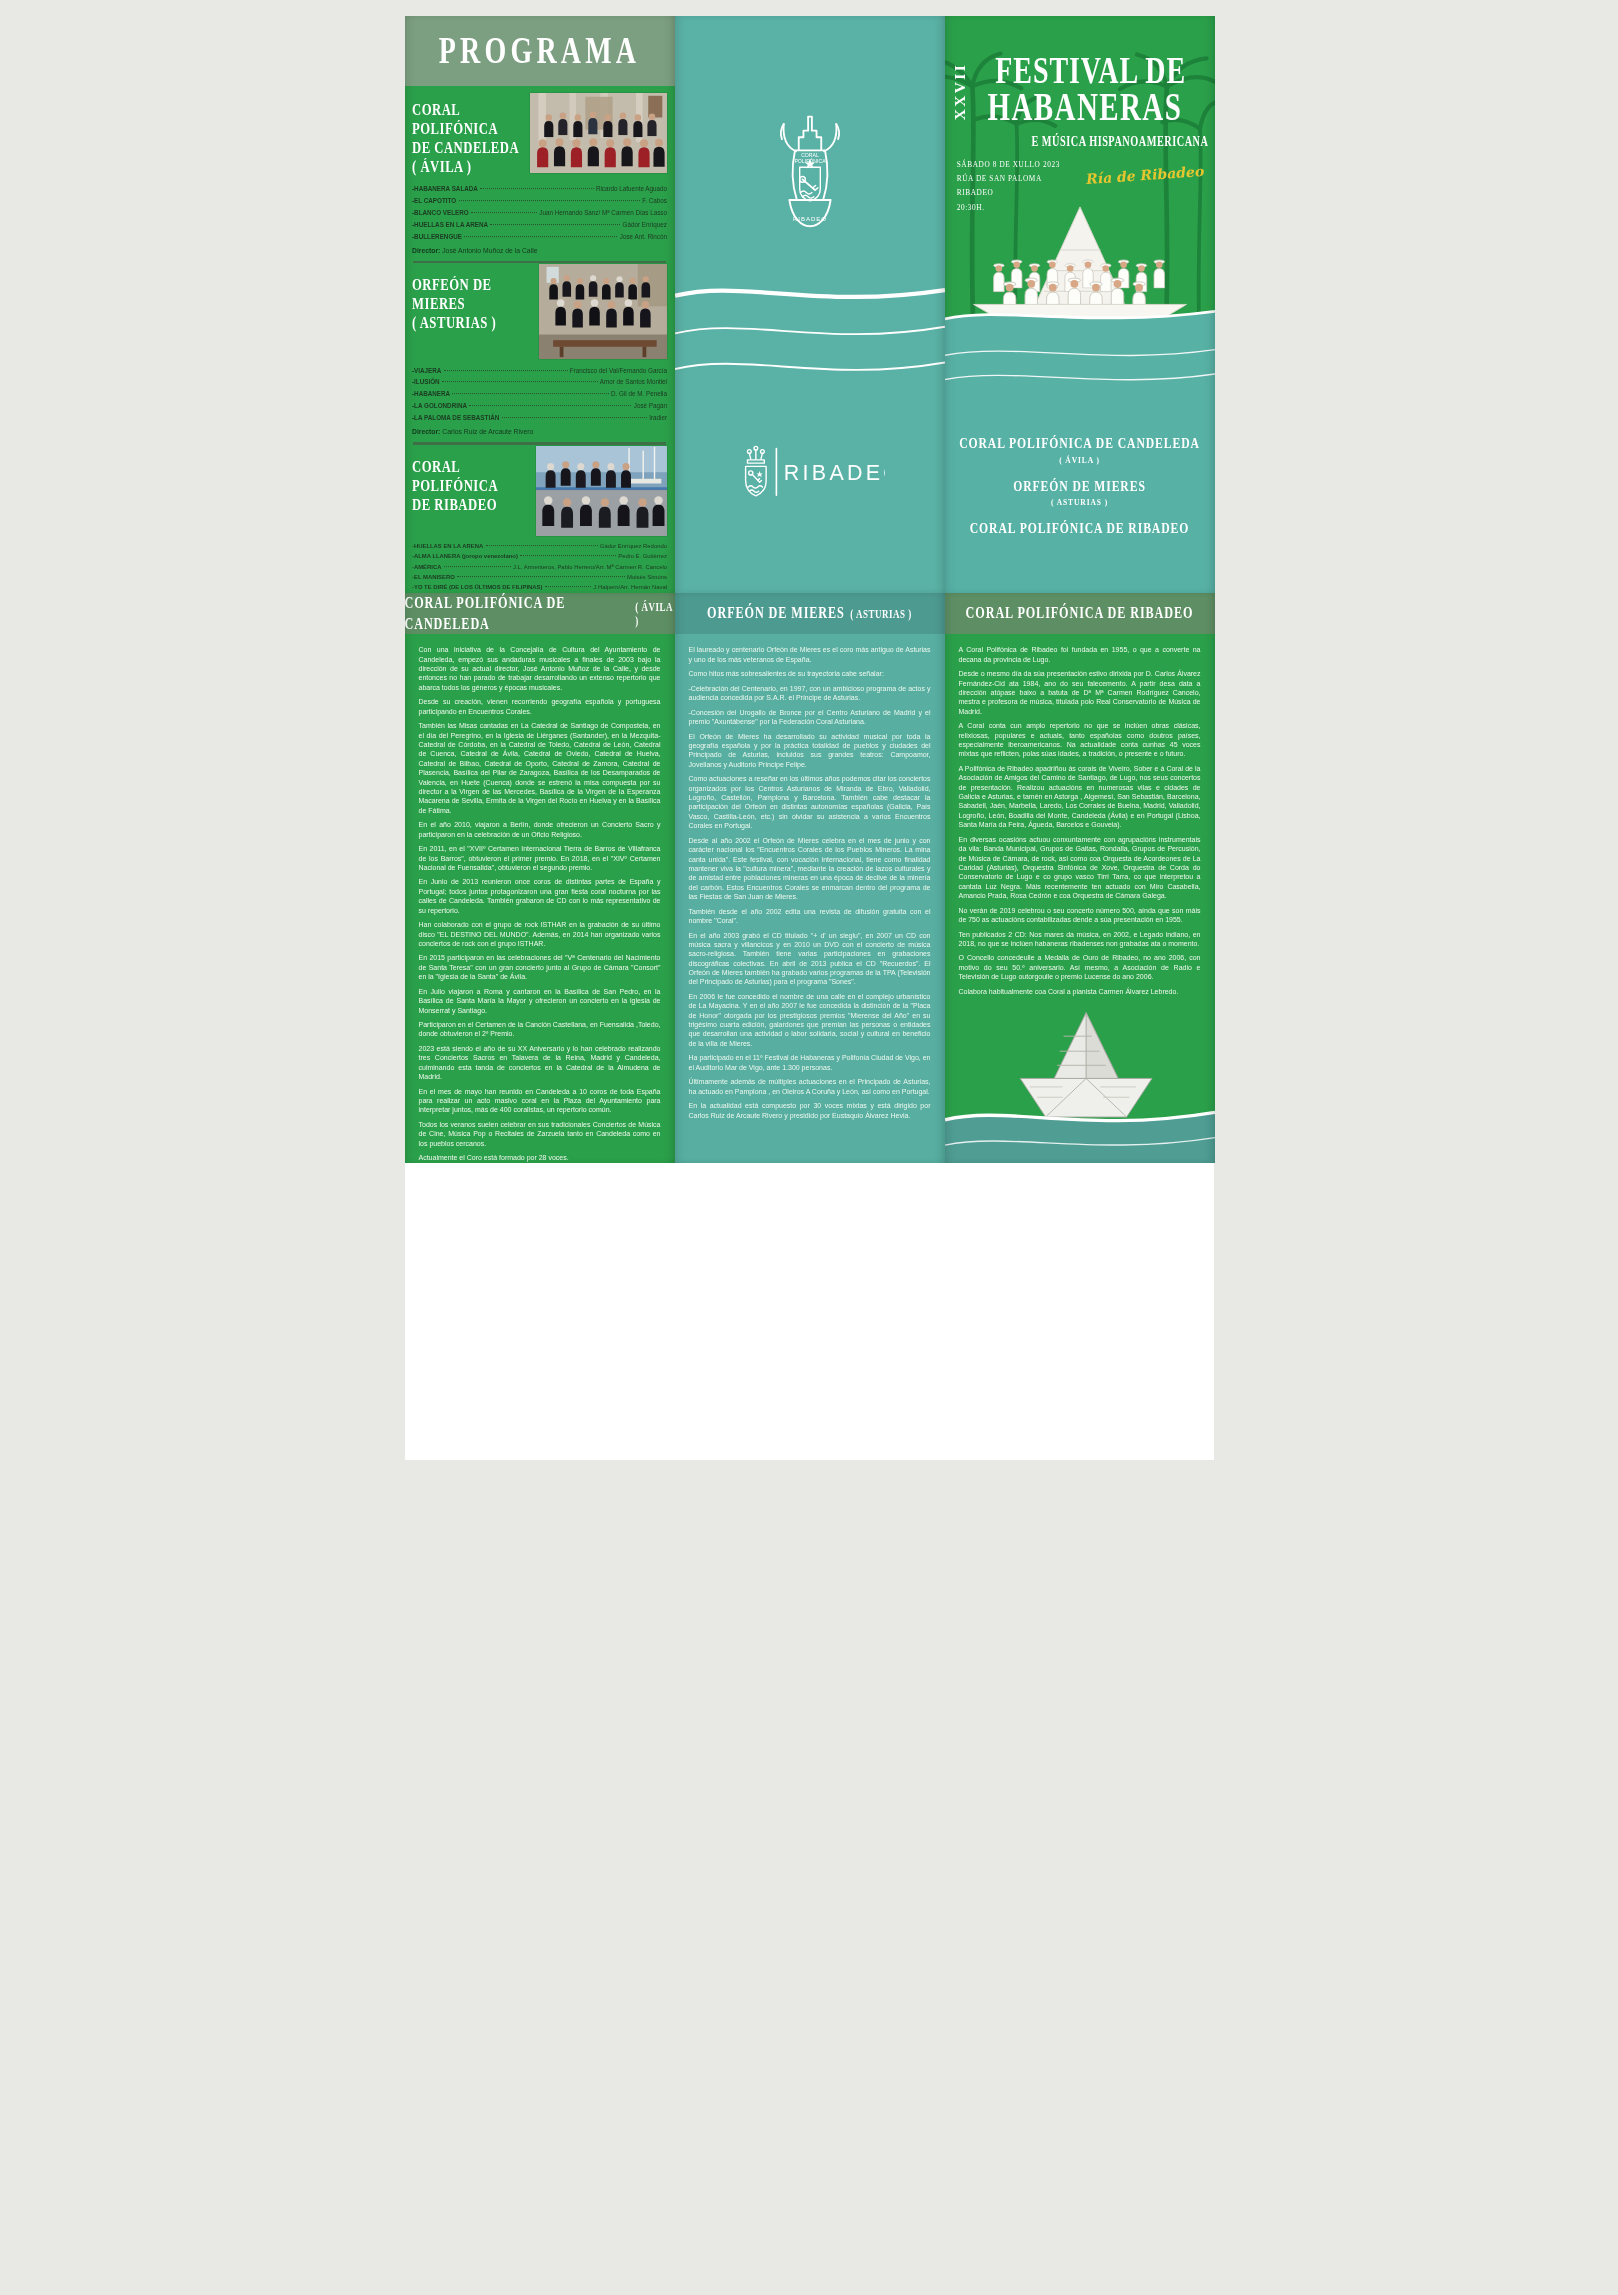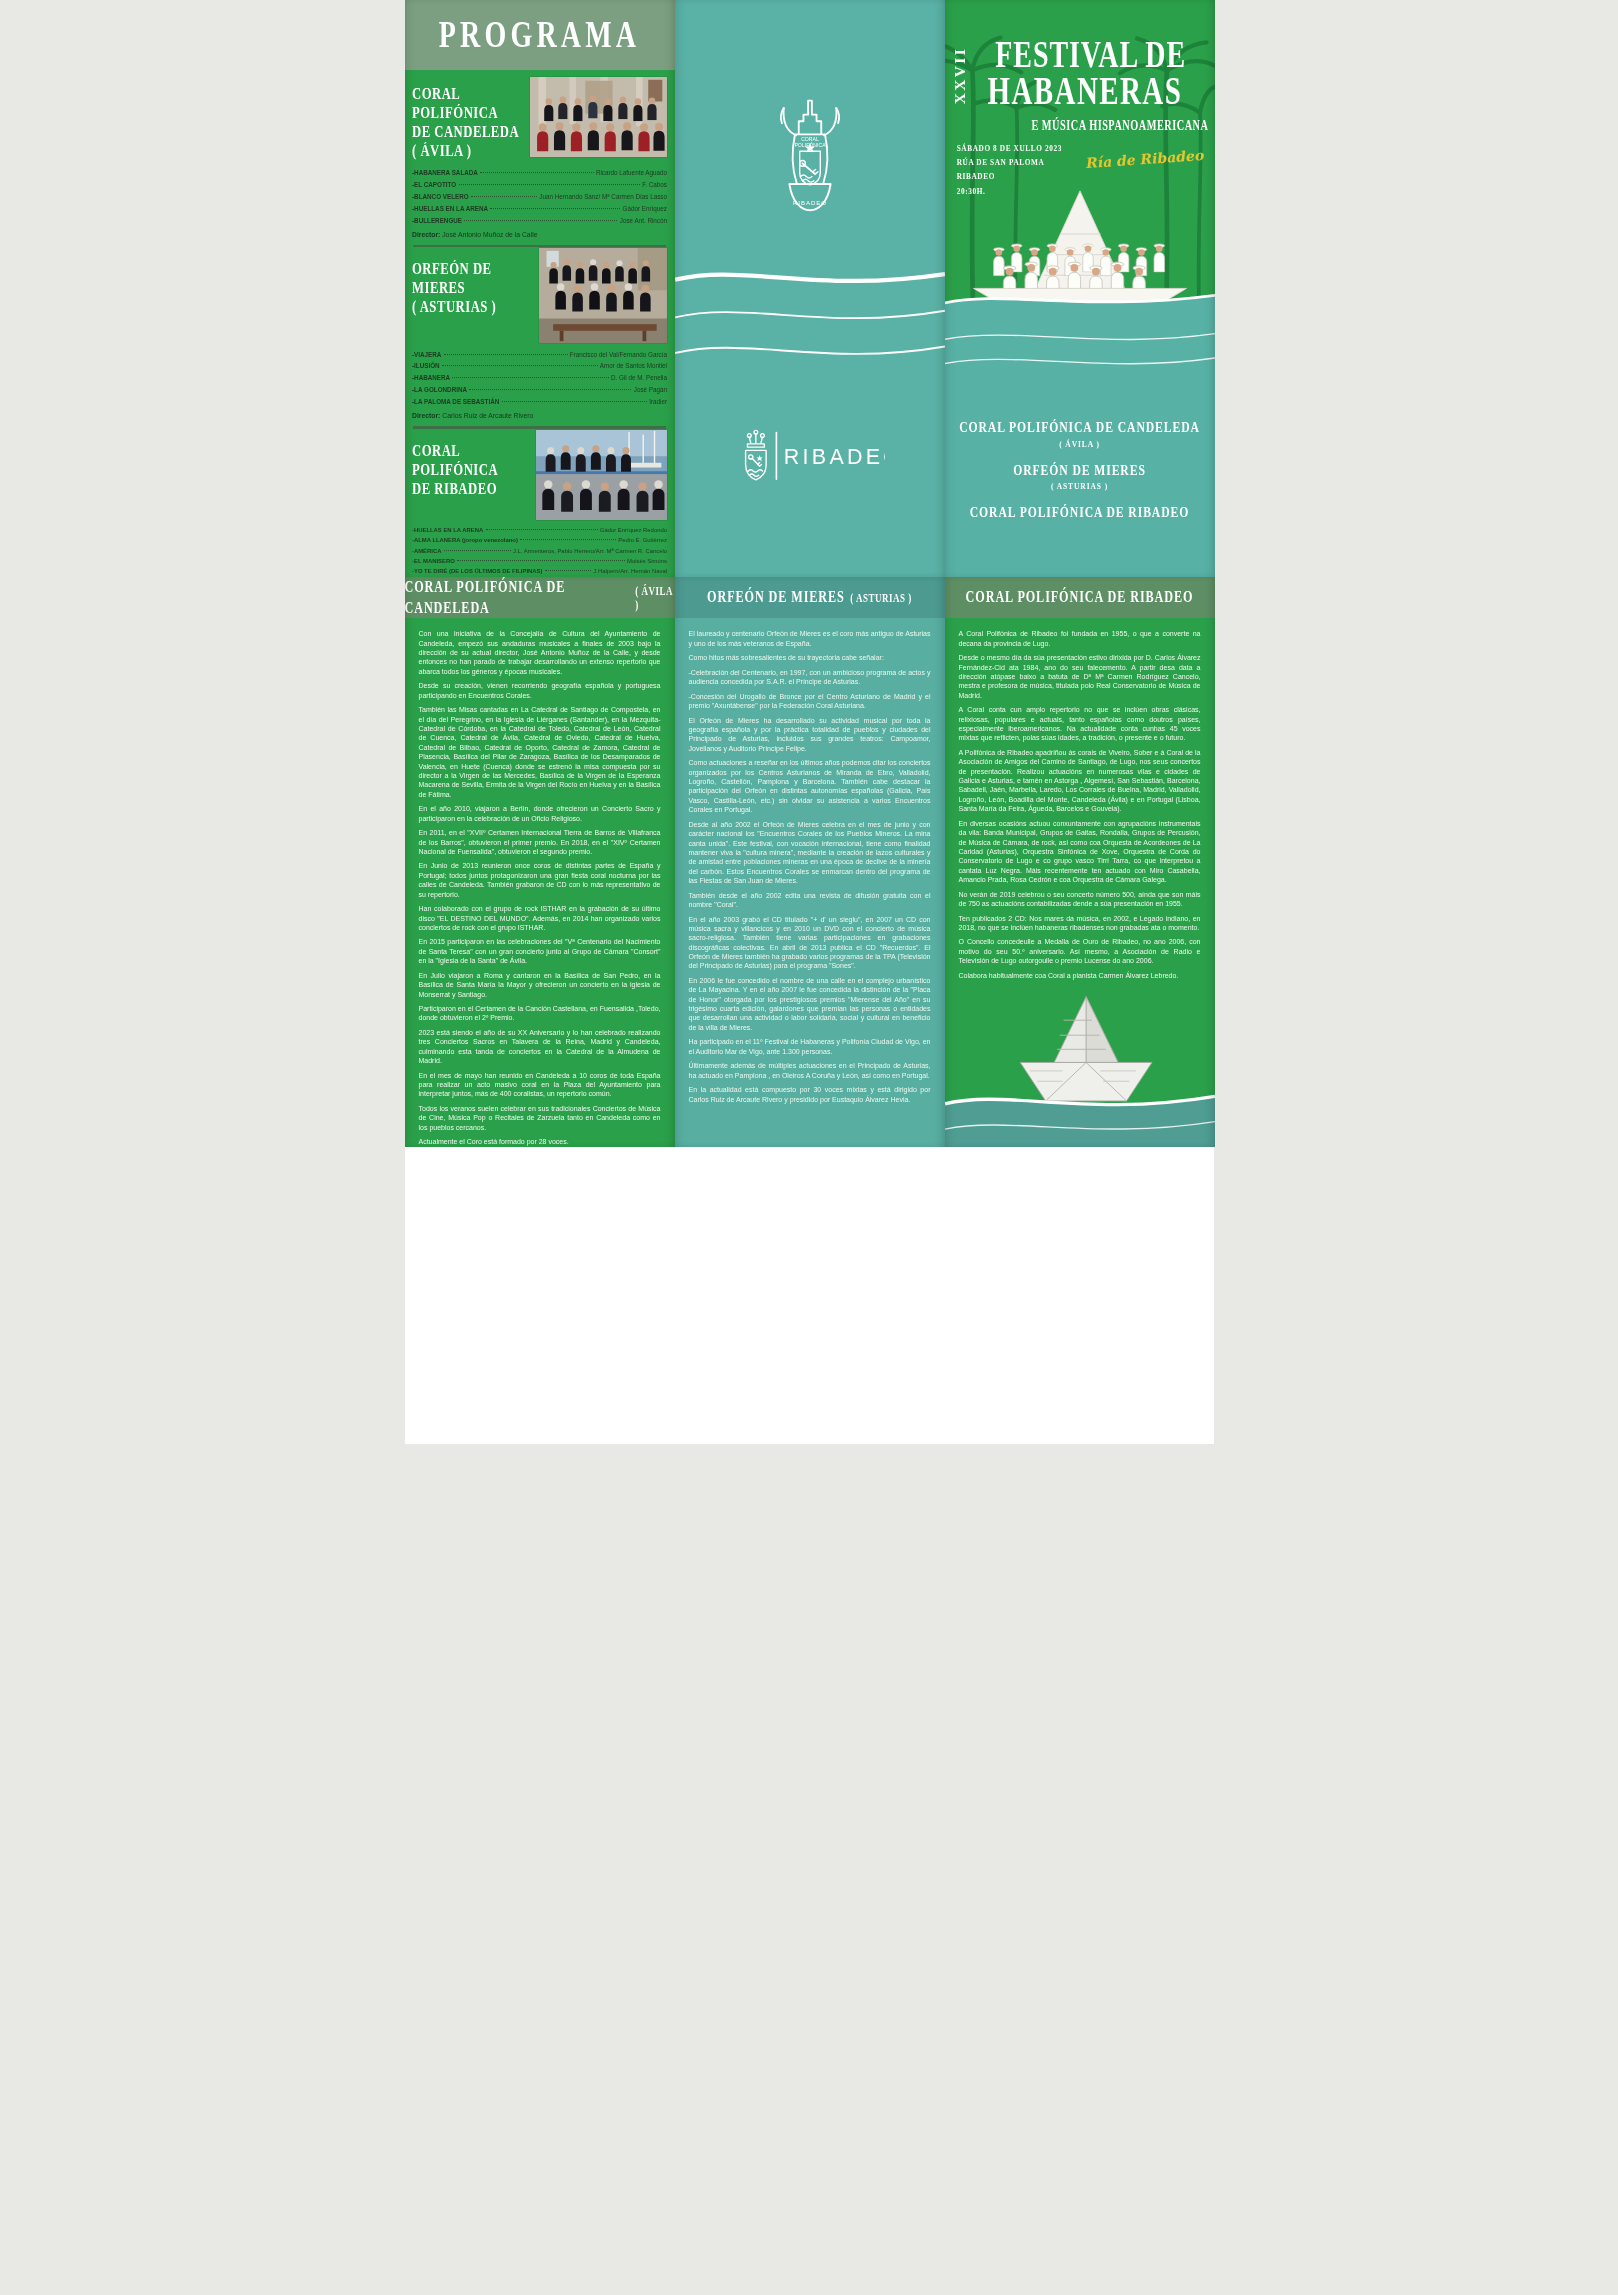--- a/index.html
+++ b/index.html
@@ -1,18 +1,18 @@
 <!DOCTYPE html>
 <html style="font-size:7.5px"><head>
 <meta charset="utf-8">
 <style>
   * { box-sizing: border-box; }
   html,body { margin:0; padding:0; background:#e8e8e4; }
   .sheet{
-    position:relative; width:809px; height:1444px; margin:0 auto; background:#fff;
+    position:relative; width:809px; height:1444px; margin:16px auto; background:#fff;
     display:grid; grid-template-columns:270px 270px 270px; grid-template-rows:577px 570px;
     font-family:"Liberation Sans", sans-serif;
   }
   .panel{ position:relative; overflow:hidden; }
   .panel::after{ content:""; position:absolute; inset:0; pointer-events:none;
     box-shadow: inset -6.6px 0 10.3px -6.6px rgba(0,0,0,.25), inset 6.6px 0 10.3px -6.6px rgba(0,0,0,.18); }
 
   
   .disp{ font-family:"Liberation Serif","DejaVu Serif",serif; font-weight:700; color:#fff; }
   .sy{ display:inline-block; transform:scaleY(1.38); transform-origin:center; }
@@ -51,21 +51,21 @@
   .p-cover{ background:#2ba04a; }
   .cover-green{ position:absolute; top:0; left:0; right:0; height:310px; overflow:hidden; }
   .cover-teal{ position:absolute; top:308px; left:0; right:0; bottom:0; background:#58b1a5; }
   .xxvii{ position:absolute; top:47px; left:6.6px; writing-mode:vertical-rl;
       transform:rotate(180deg); font-family:"Liberation Serif",serif; font-weight:700;
       color:#fff; font-size:15.5px; letter-spacing:2.3px; }
   .cv-t1{ position:absolute; top:39px; left:29px; right:6.6px; text-align:center; font-size:28px; letter-spacing:0.9px; }
   .cv-t2{ position:absolute; top:74px; left:43px; right:6.6px; text-align:left; font-size:29px; letter-spacing:1.4px; }
   .cv-sub{ position:absolute; top:120px; left:4.7px; right:6px; text-align:right; font-size:10.3px; letter-spacing:0.5px; }
   .cv-info{ position:absolute; top:142px; left:12.2px; font-family:"Liberation Serif",serif;
-      font-weight:700; color:#fff; font-size:7.3px; letter-spacing:0.6px; line-height:1.95; }
+      font-weight:400; color:#fff; font-size:7.3px; letter-spacing:0.6px; line-height:1.95; }
   .cv-ria{ position:absolute; top:151px; right:10.3px; font-family:"DejaVu Serif",serif;
       font-style:italic; font-weight:700; color:#e6c62f; font-size:14px; transform:rotate(-4deg); }
   .cv-boat{ position:absolute; top:189px; left:19px; }
   .cv-wave{ position:absolute; top:287px; left:0; width:100%; }
   .cv-lines{ position:absolute; top:329px; left:0; width:100%; }
   .choirs{ position:absolute; top:405px; left:7.5px; right:7.5px; text-align:center; color:#fff; }
   .choir-name{ font-family:"Liberation Serif",serif; font-weight:700; font-size:11.7px;
       letter-spacing:0.9px; transform:scaleY(1.3); margin-top:16px; }
   .choir-sub{ font-family:"Liberation Serif",serif; font-weight:700; font-size:7.5px;
       letter-spacing:0.9px; margin-top:4.7px; transform:scaleY(1.2); }

